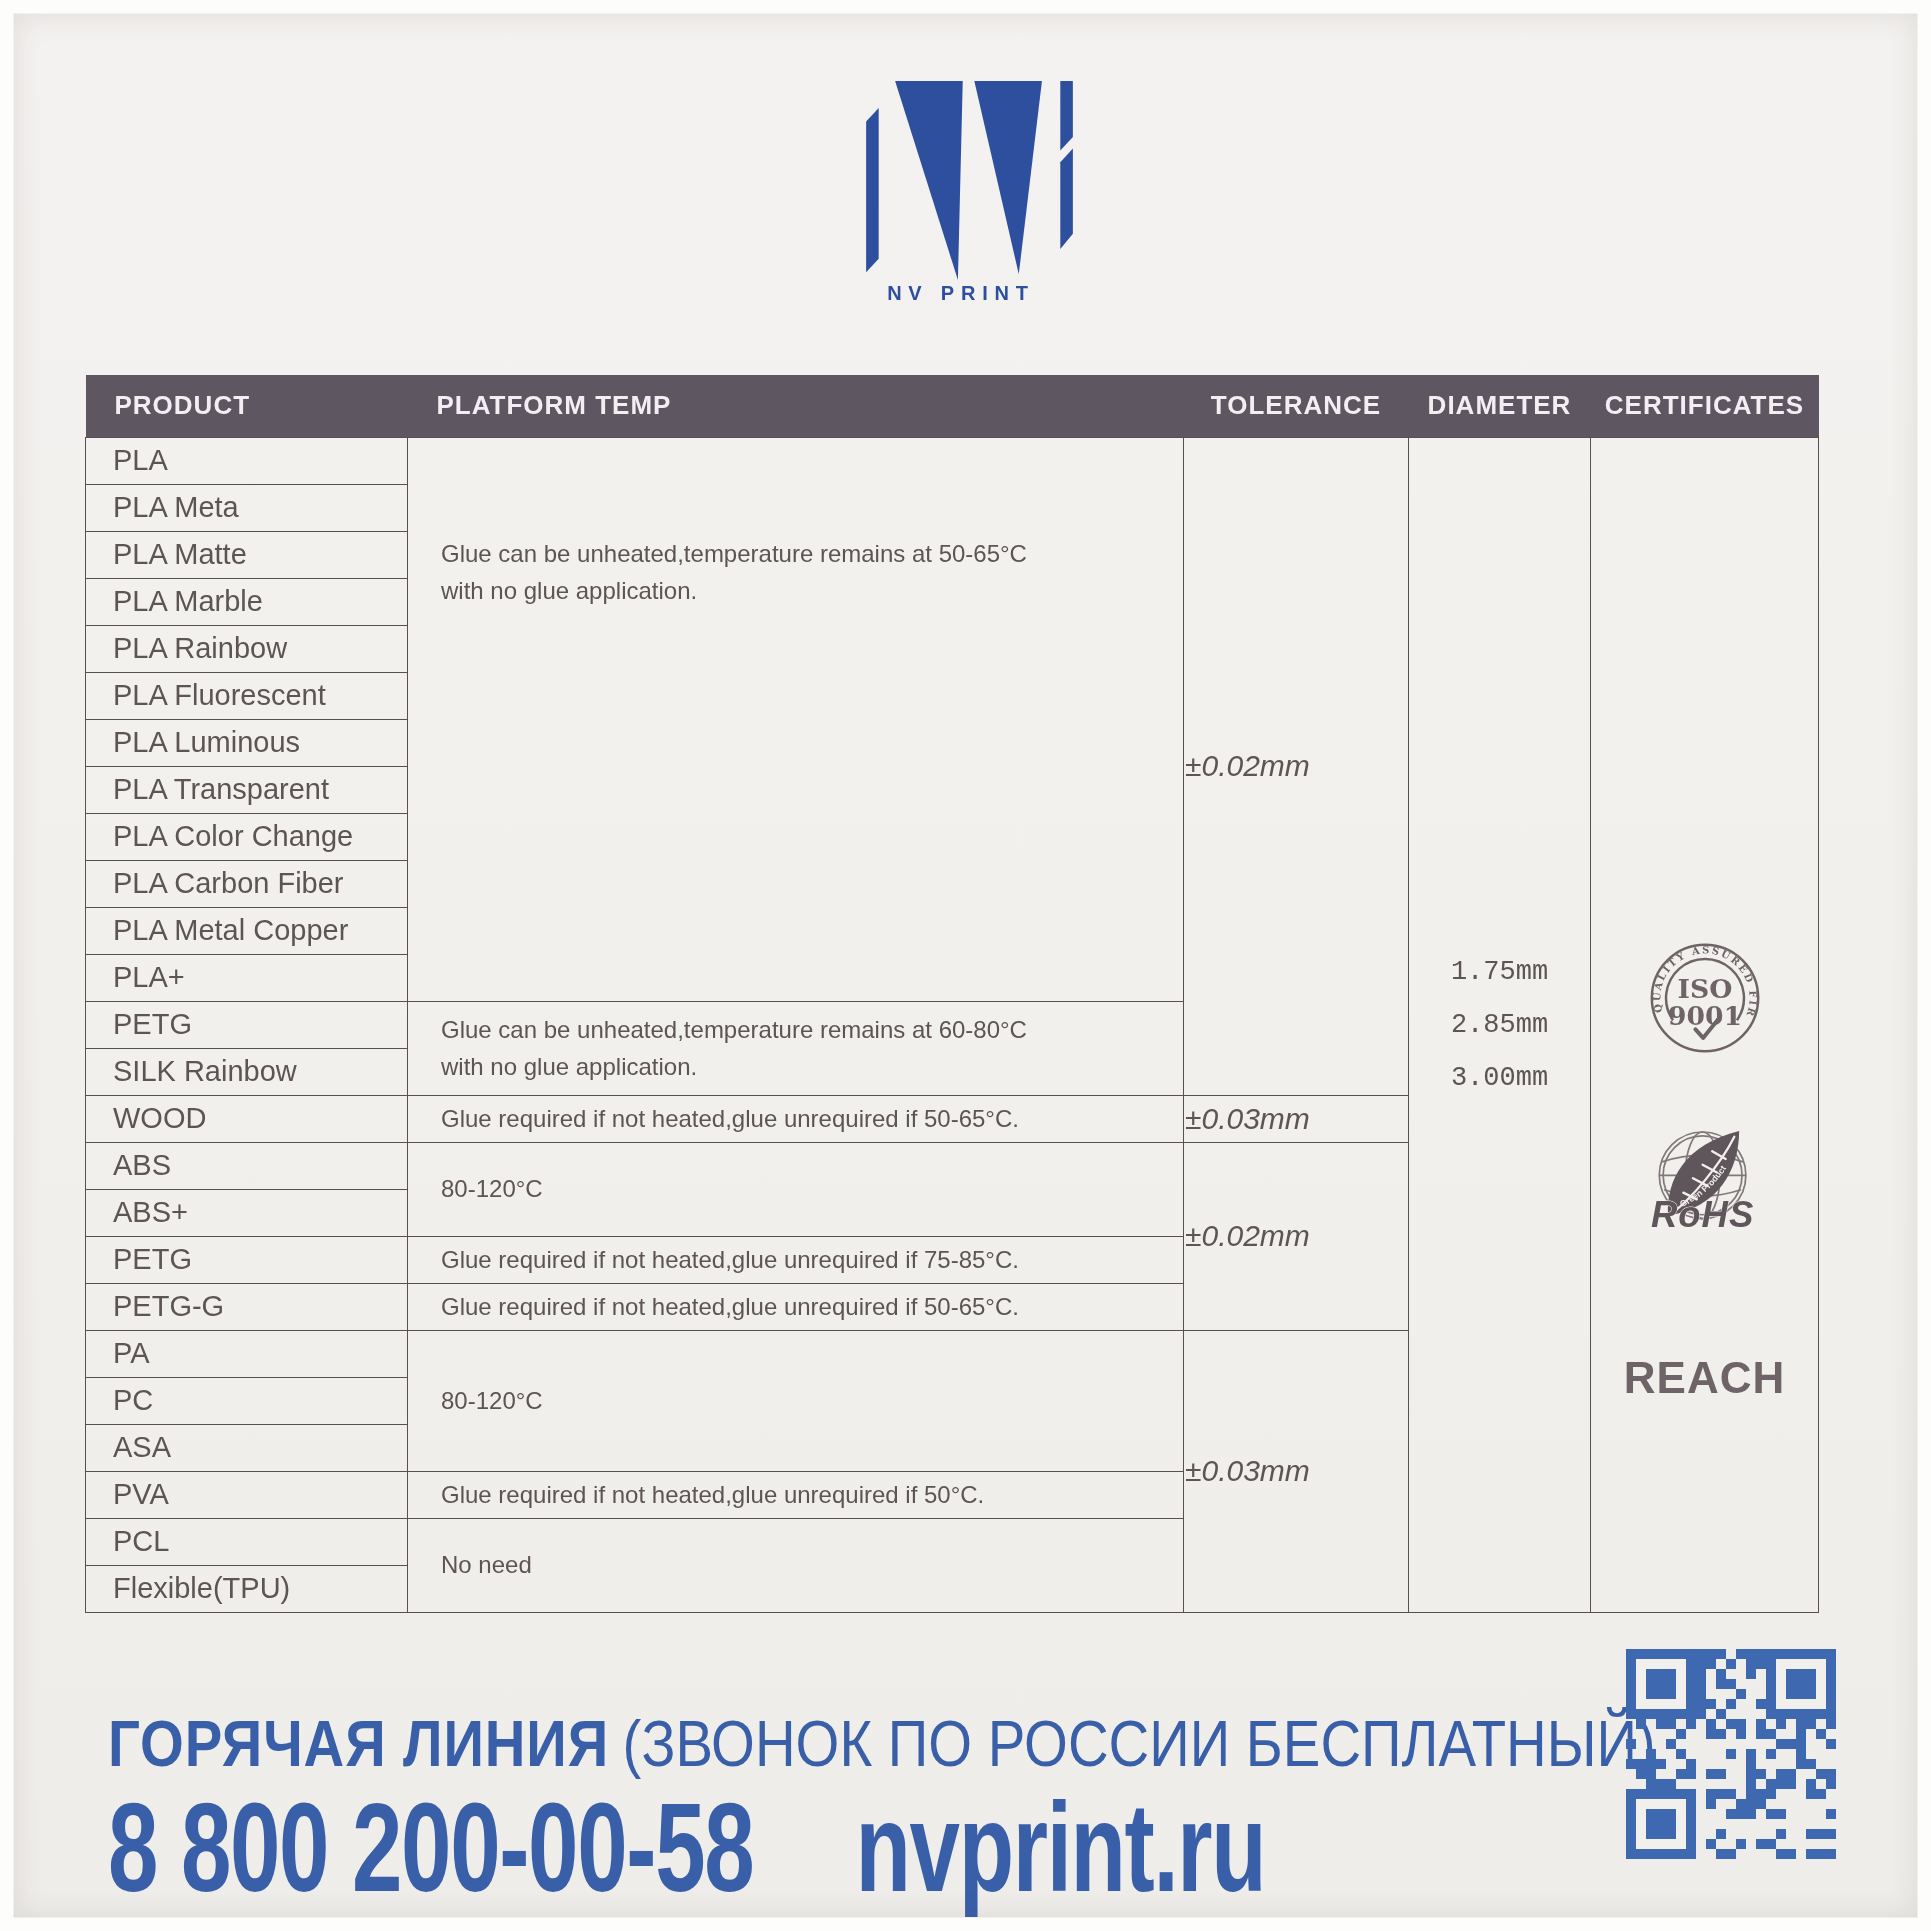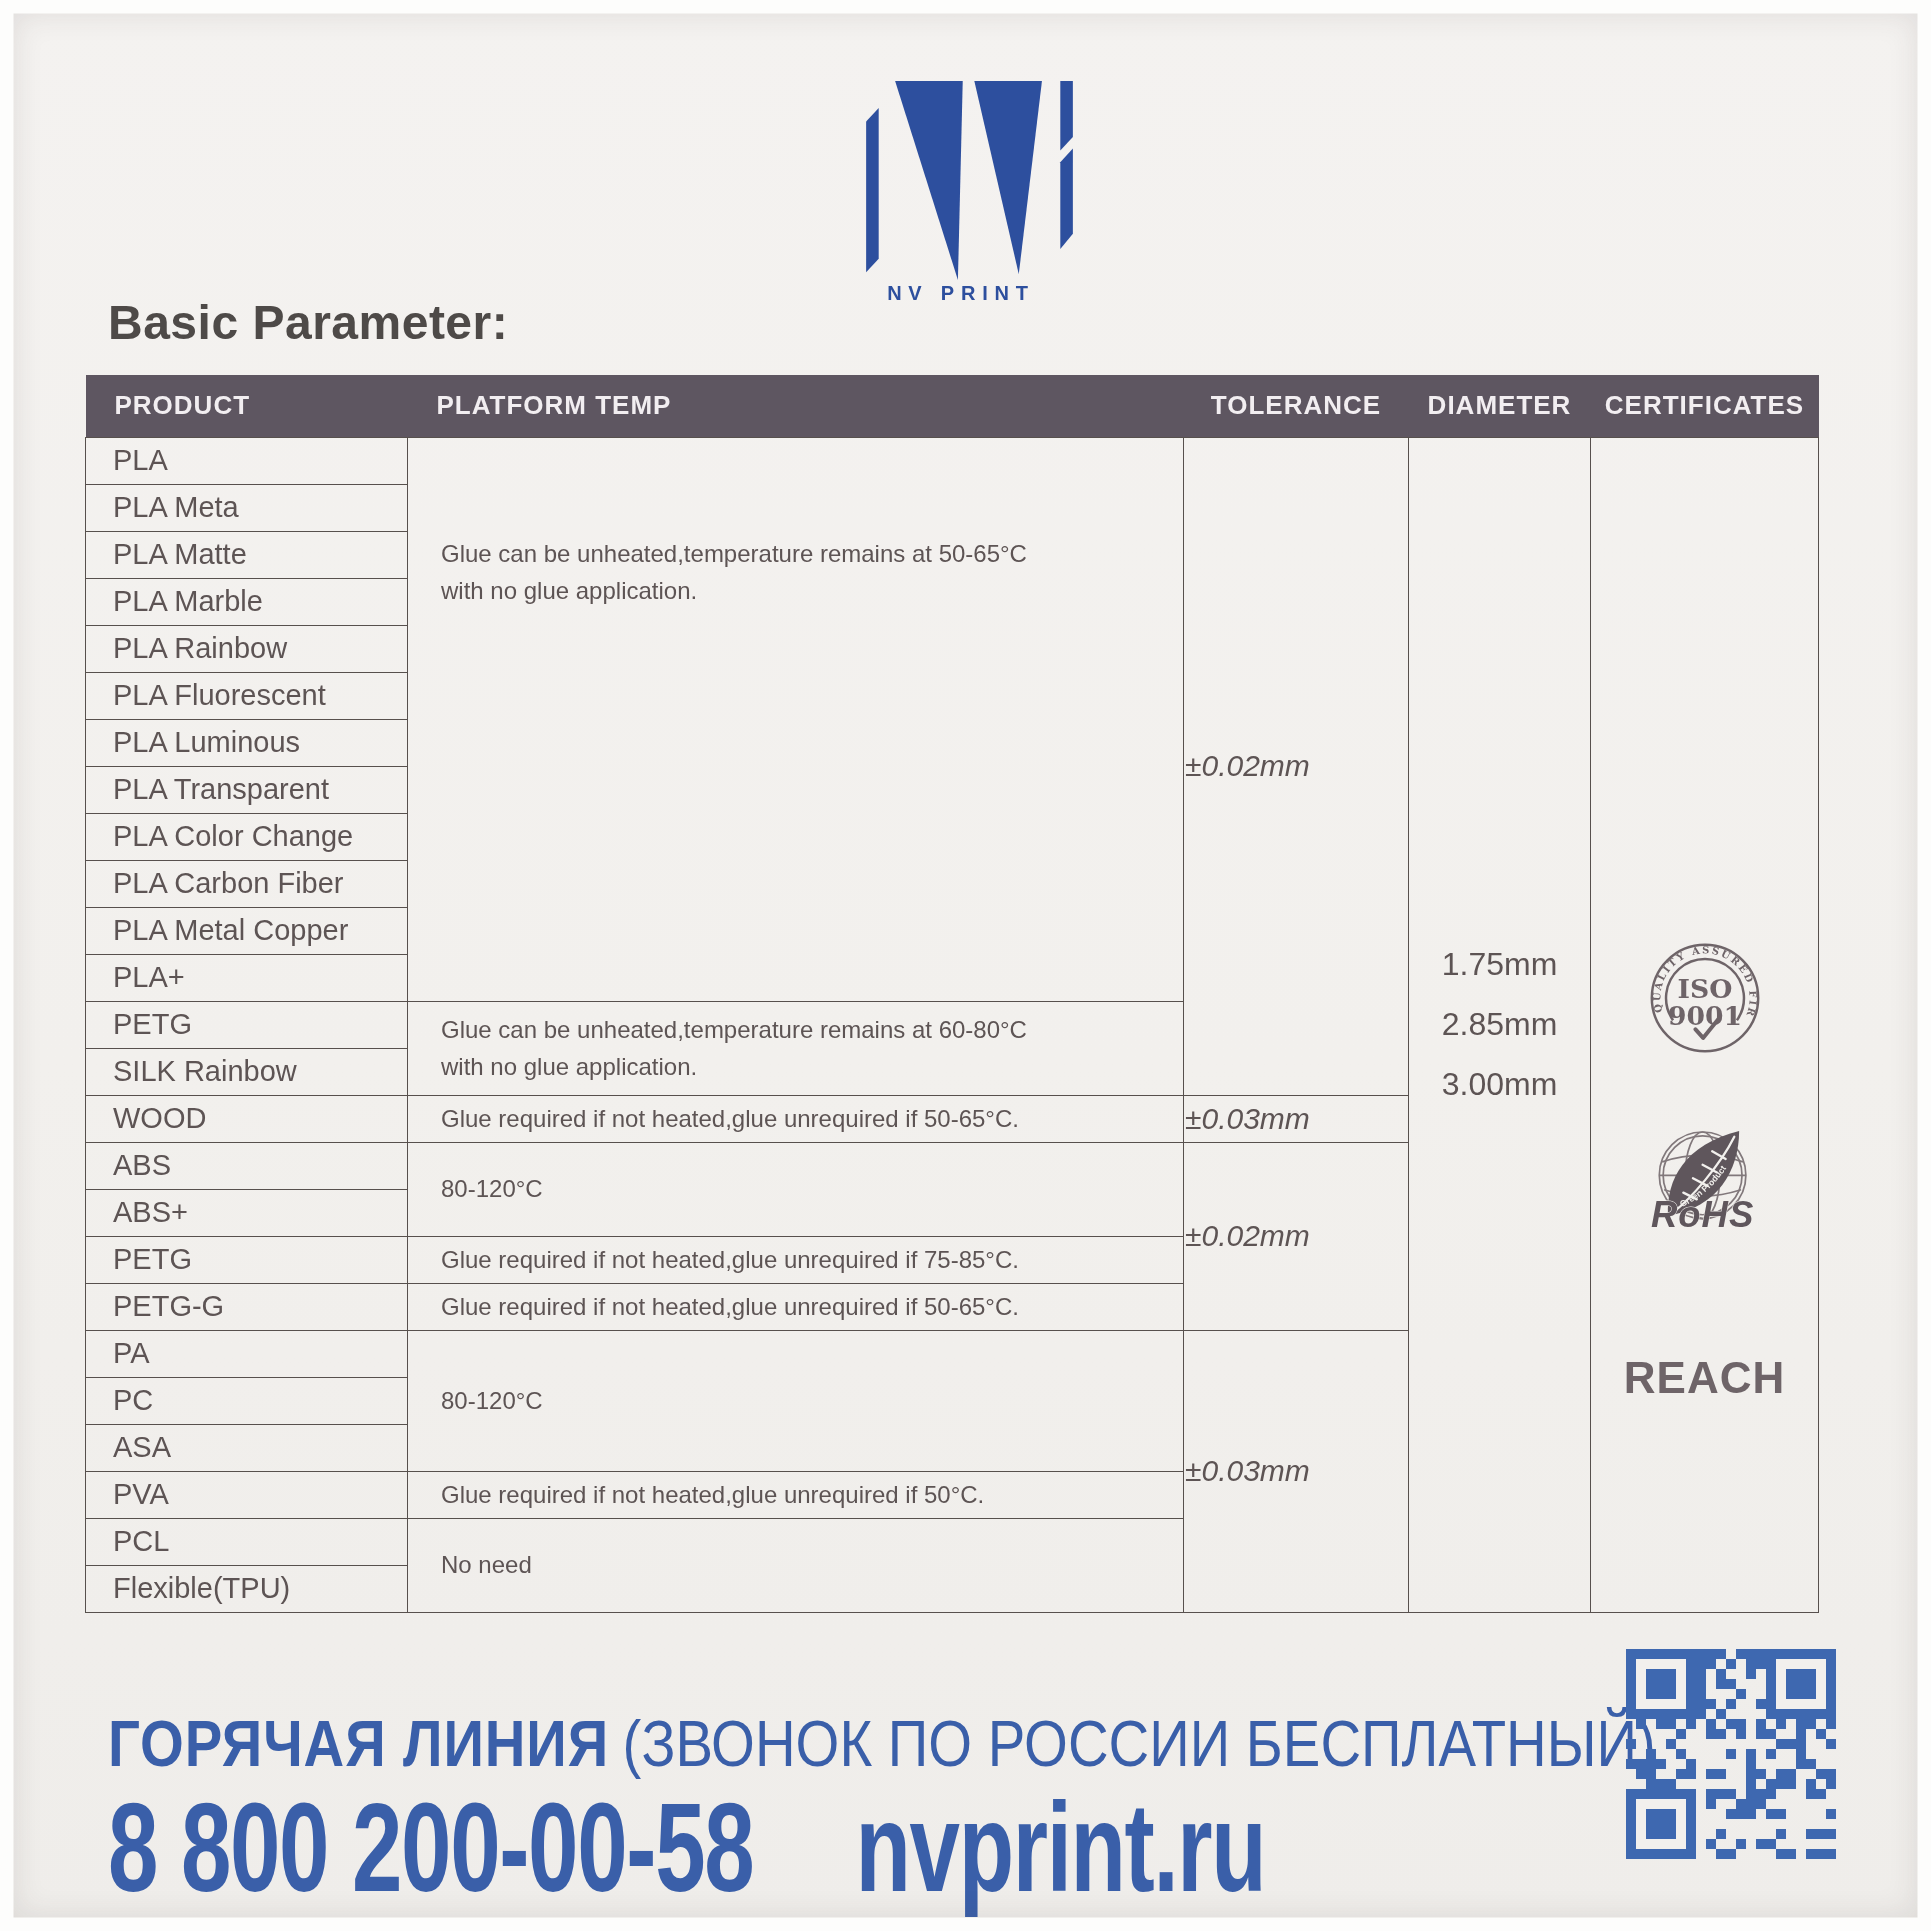--- a/index.html
+++ b/index.html
@@ -61,21 +61,21 @@
   td.h-center{text-align:center;}
   table.spec tbody td{
     border:1.9px solid var(--line);
     vertical-align:middle;
     white-space:pre;
   }
   td.product{padding-left:27px;font-size:29px;}
   td.platform{padding-left:33px;font-size:24px;line-height:1.55;}
   td.platform.top{vertical-align:top;padding-top:97px;}
   td.tolerance{text-align:left;font-size:30px;font-style:italic;}
-  td.diameter{text-align:right;font-size:32px;}
+  td.diameter{text-align:right;font-size:27px;font-family:Liberation Mono, monospace;}
   .diam-stack{display:flex;flex-direction:column;gap:23px;align-items:center;}
   td.certs{vertical-align:top;}
   .cert-stack{display:flex;flex-direction:column;align-items:center;padding-top:295px;}
   .badge-iso{width:114px;height:114px;}
   .badge-rohs{width:127px;height:120px;margin-top:68px;}
   .reach-label{
     margin-top:110px;font-size:44px;font-weight:700;letter-spacing:1px;
     color:var(--badge);
     text-align:center;
   }
@@ -107,21 +107,20 @@
 
   <svg class="logo-mark" viewBox="0 0 214 206" aria-hidden="true">
     <path d="M0,42 L13,28 L13,184 L0,198 Z"></path>
     <path d="M30,0 L100,0 L95,206 Z"></path>
     <path d="M112,0 L182,0 L158,200 Z"></path>
     <path d="M201,0 L214,0 L214,58 L201,72 Z"></path>
     <path d="M201,84 L214,70 L214,158 L201,174 Z"></path>
   </svg>
   <div class="logo-text">NV PRINT</div>
 
-  <div class="page-title">Basic Parameter:</div>
 
   <table class="spec">
     <colgroup>
       <col style="width:322px">
         <col style="width:776px">
         <col style="width:225px">
         <col style="width:182px">
         <col style="width:228px">
     </colgroup>
     <thead>

